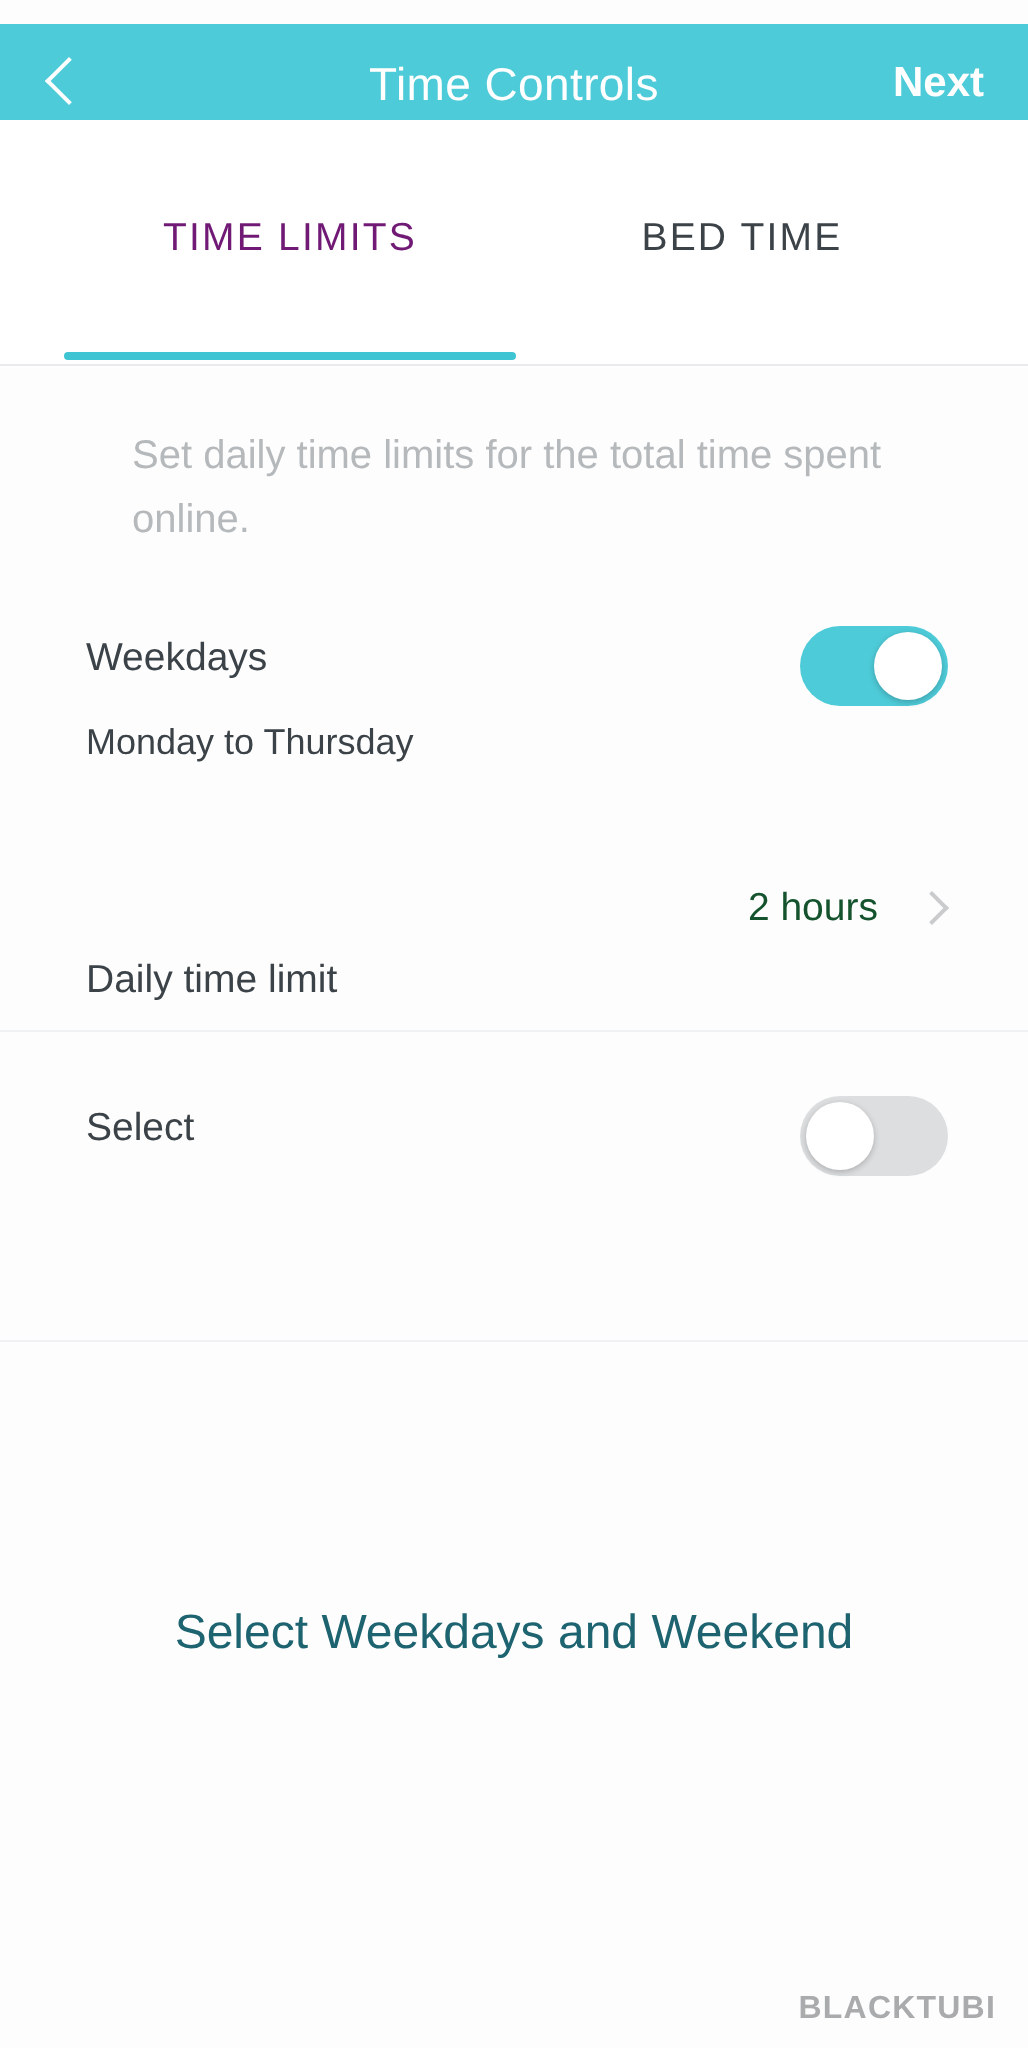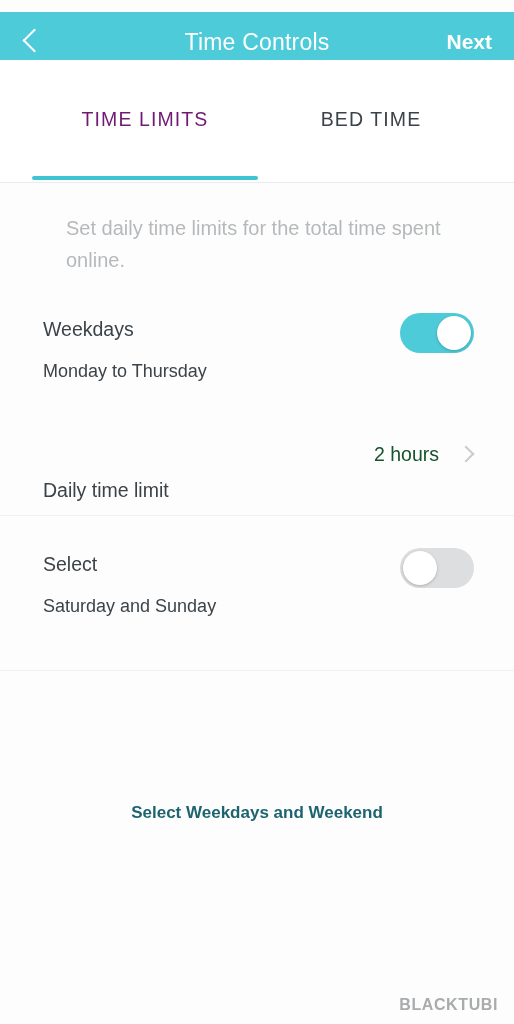--- a/index.html
+++ b/index.html
@@ -125,21 +125,21 @@
     position:absolute; left:0; width:514px; height:1px;
     background:#f0f1f2;
   }
 
   .link-row {
     position:absolute; left:0; top:620px; width:514px;
     text-align:center;
   }
   .link-text {
     display:inline-block;
-    color:#1d6470; font-size:17px; font-weight:700;
+    color:#1d6470; font-size:24px; font-weight:400;
     cursor:pointer;
   }
 
   .watermark {
     position:absolute; right:16px; bottom:10px;
     color:#a9abad; font-size:16px; font-weight:700;
     letter-spacing:0.6px;
   }
 </style>
 </head>
@@ -177,21 +177,20 @@
     <div class="row" style="top:245px; height:60px;">
       <div class="row-label" style="top:15px;margin-top:36px;">Daily time limit</div>
       <div class="row-value" style="top:15px;">2 hours</div>
       <div class="chev-right" style="top:20px;"></div>
     </div>
 
     <div class="divider" style="top:332px;"></div>
 
     <div class="row" style="top:355px; height:90px;">
       <div class="row-label" style="top:15px;">Select</div>
-      <div class="row-sub" style="top:58px;">Saturday and Sunday</div>
       <div class="toggle off" style="top:10px;">
         <span class="knob"></span>
       </div>
     </div>
 
     <div class="divider" style="top:487px;"></div>
 
     <div class="link-row">
       <span class="link-text">Select Weekdays and Weekend</span>
     </div>

